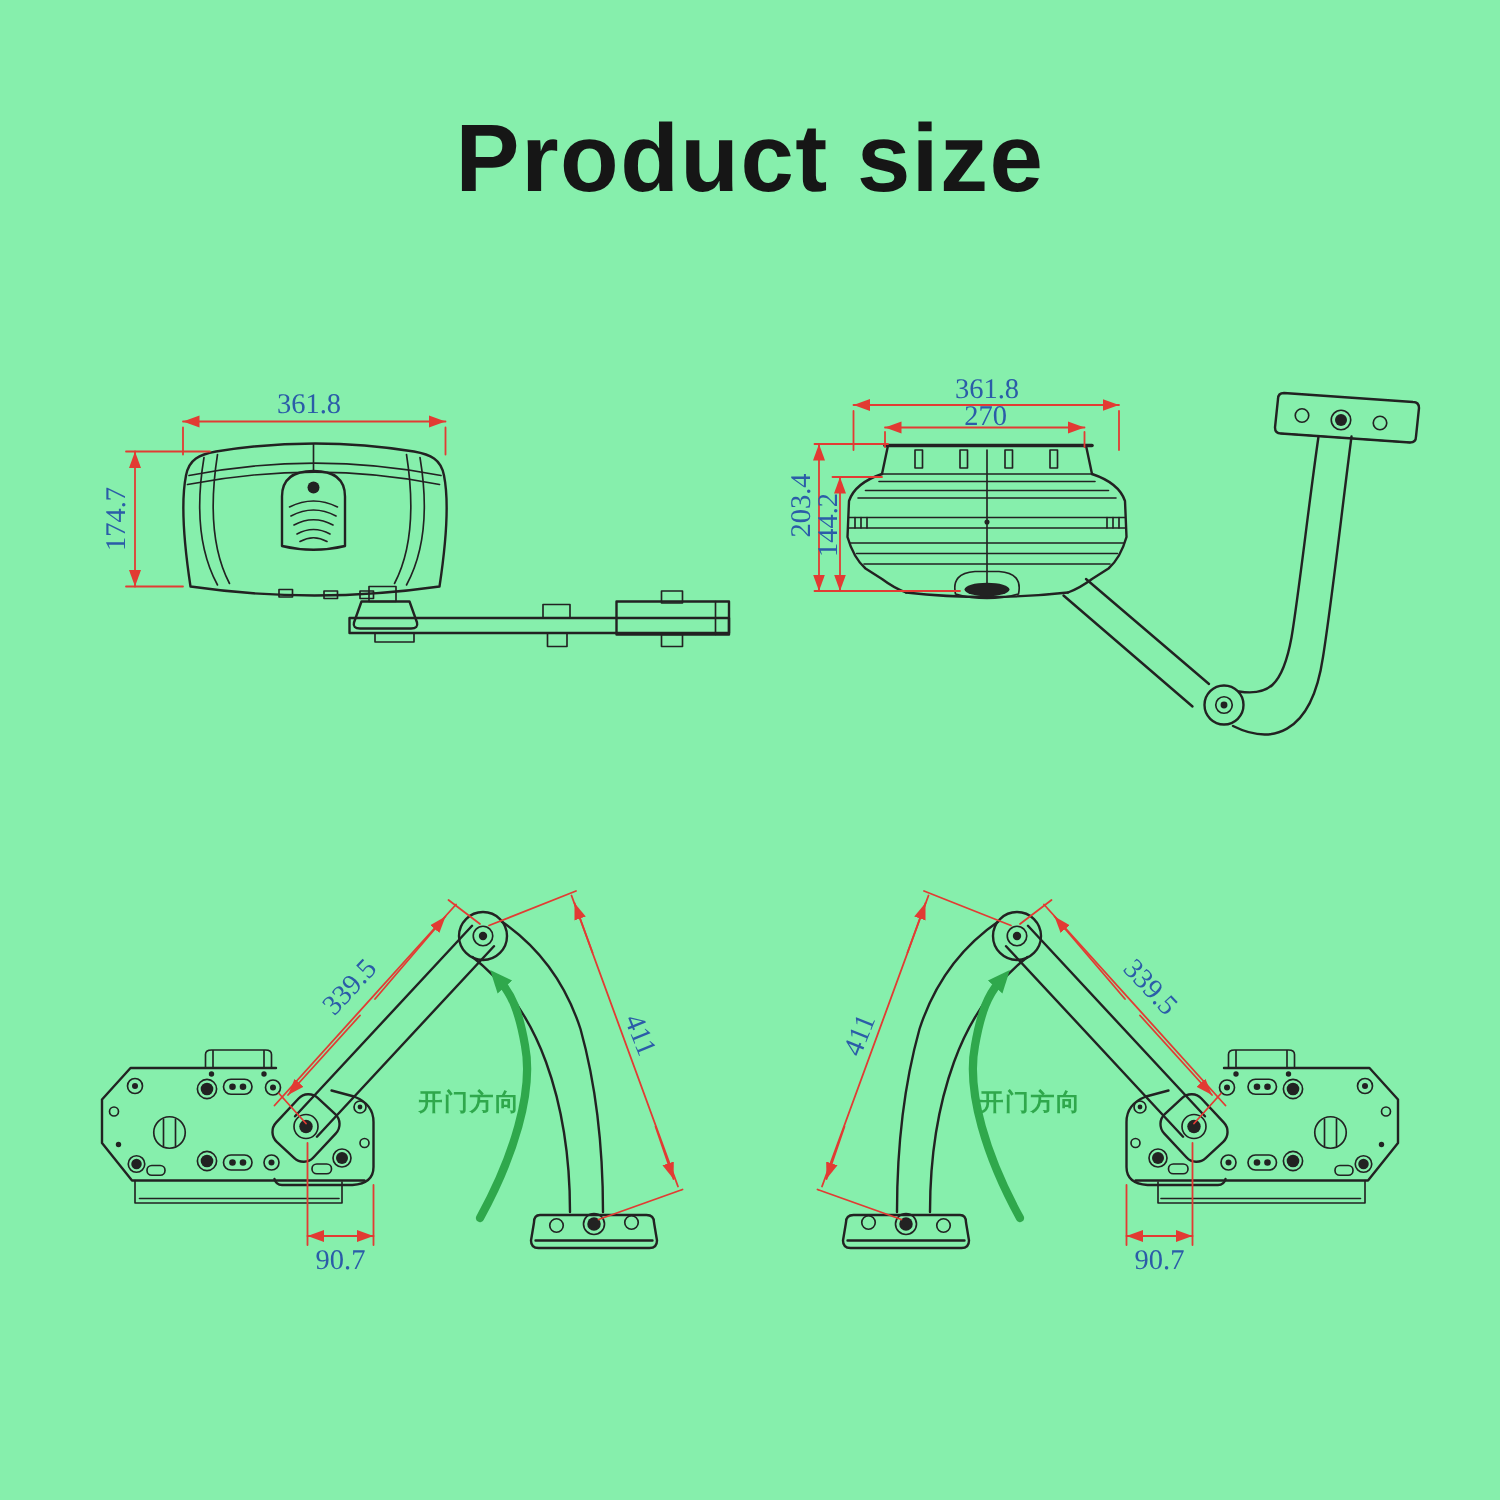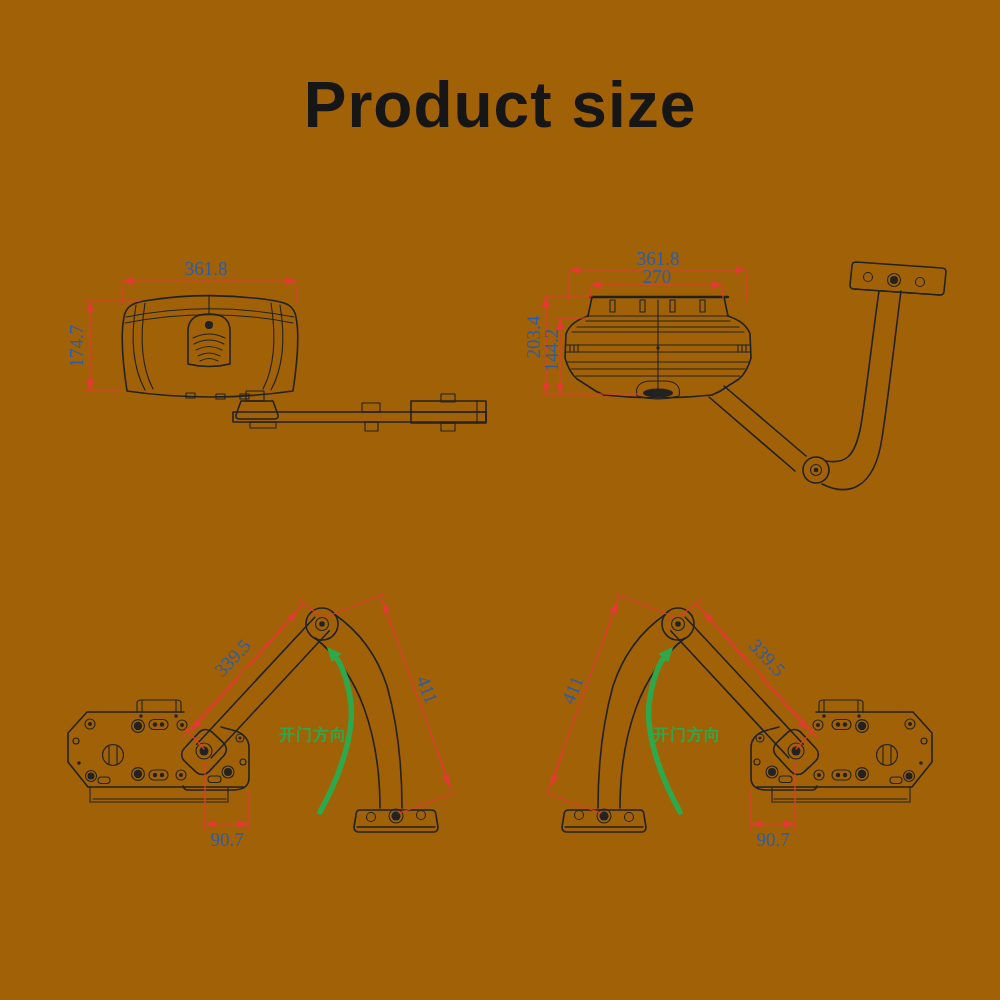--- a/index.html
+++ b/index.html
@@ -1,16 +1,16 @@
 <!DOCTYPE html>
 <html><head>
 <meta charset="utf-8">
 <style>
   html,body{margin:0;padding:0;background:#ffffff;}
-  .canvas{position:relative;width:1000px;height:1000px;background:#a16207;overflow:hidden;
+  .canvas{position:relative;width:1000px;height:1000px;background:#86efac;overflow:hidden;
           font-family:"Liberation Sans","DejaVu Sans",sans-serif;}
   .page-title{position:absolute;top:68px;left:0;right:0;margin:0;text-align:center;
               font-family:"Liberation Sans","DejaVu Sans",sans-serif;
               font-weight:600;font-size:64px;letter-spacing:1px;color:#161616;}
   svg.diagram{position:absolute;top:0;left:0;width:1000px;height:1000px;}
   .ink{stroke:#222222;fill:none;stroke-width:1.6;stroke-linejoin:round;stroke-linecap:round;}
   .ink2{stroke-width:1.1;}
   .ink3{stroke-width:2.4;}
   .blk{fill:#222222;stroke:none;}
   .red{stroke:#e23b33;fill:none;stroke-width:1.2;stroke-linecap:round;}

